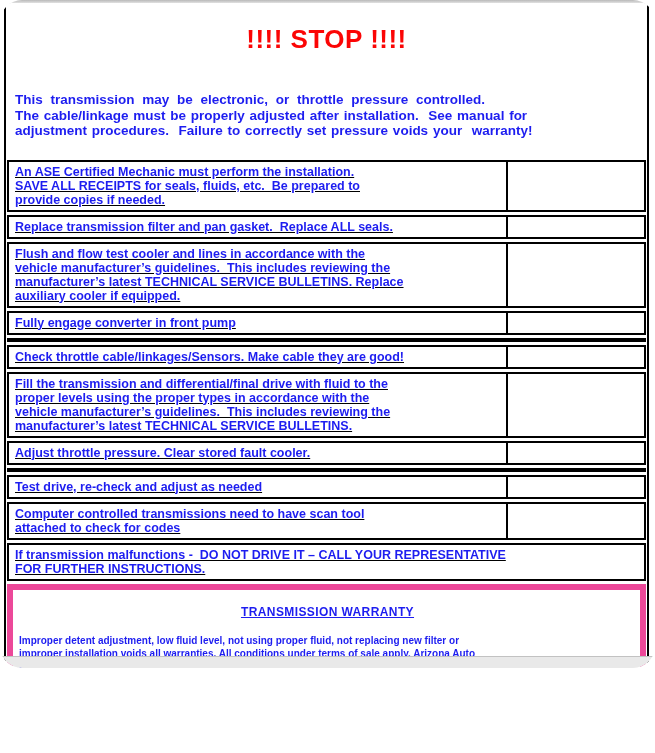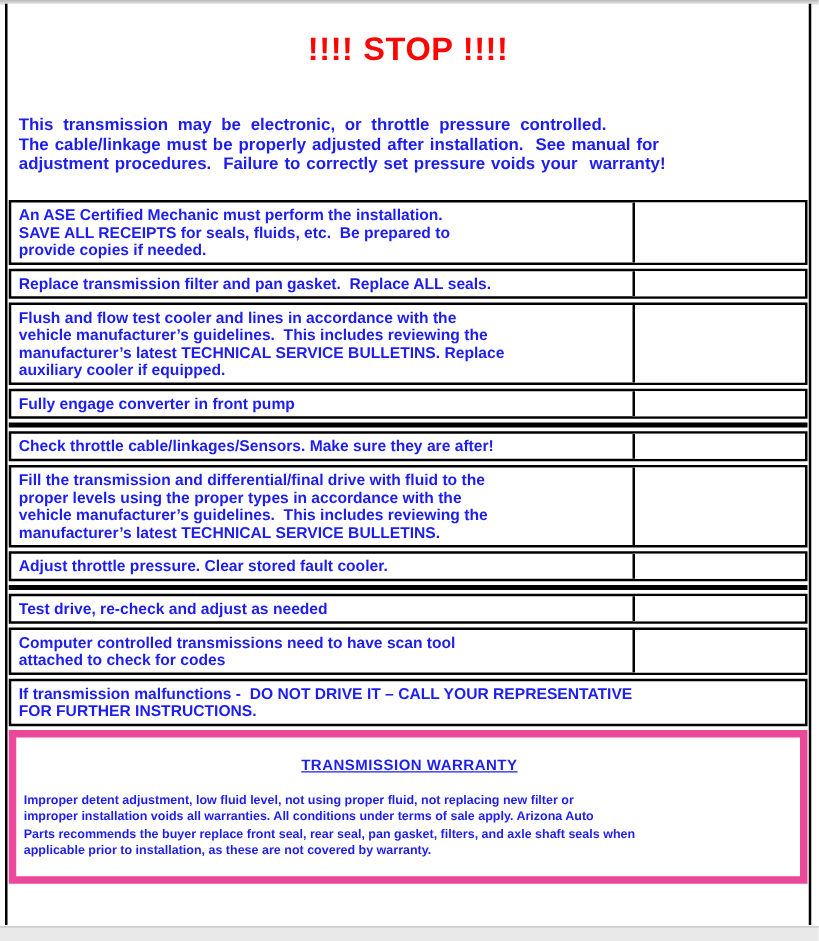--- a/index.html
+++ b/index.html
@@ -2,21 +2,21 @@
 <html><head>
 <meta charset="utf-8">
 <style>
   html,body{margin:0;padding:0;}
   body{
     width:655px;height:753px;
     background:#ffffff;
     font-family:"Liberation Sans",sans-serif;
     overflow:hidden;
   }
-  .canvas{position:relative;width:655px;height:753px;background:#ffffff;overflow:hidden;}
+  .canvas{position:relative;width:655px;height:668px;background:#ffffff;overflow:hidden;border-radius:22px;}
   .top-edge{position:absolute;top:0;left:0;width:655px;height:4px;
     background:linear-gradient(#b9b9b9,#efefef);}
   .bottom-edge{position:absolute;left:0;bottom:0;width:655px;height:11px;
     background:#e9e9e9;border-top:1px solid #c2c2c2;}
   .page{
     position:absolute;top:3px;left:4px;
     width:641px;height:737px;
     border-left:2px solid #000;border-right:2px solid #000;
     background:#fff;
     box-sizing:content-box;
@@ -32,21 +32,21 @@
   .intro{
     margin:37px 8px 0 9px;
     color:#1d1df0;
     font-weight:bold;
     font-size:13.5px;
     line-height:15.5px;
   }
   .il{white-space:pre-wrap;}
   .il1{word-spacing:4px;}
   .il2{word-spacing:1px;}
-  .rows{margin:21px 1px 0 1px;}
+  .rows{margin:21px 1px 0 1px;text-decoration:underline;}
   .row{
     display:flex;
     border:2px solid #000;
     margin-bottom:3px;
     background:#fff;
   }
   .cell-text{
     width:497px;
     box-sizing:border-box;
     padding:3px 6px;
@@ -126,21 +126,21 @@
       <div class="row">
         <div class="cell-text">Fully engage converter in front pump</div>
         <div class="cell-check"></div>
       </div>
 
       <div class="row">
         <div class="cell-check"></div>
       </div>
 
       <div class="row">
-        <div class="cell-text">Check throttle cable/linkages/Sensors. Make sure they are after!</div>
+        <div class="cell-text">Check throttle cable/linkages/Sensors. Make cable they are good!</div>
         <div class="cell-check"></div>
       </div>
 
       <div class="row">
         <div class="cell-text">Fill the transmission and differential/final drive with fluid to the
 proper levels using the proper types in accordance with the
 vehicle manufacturer’s guidelines.  This includes reviewing the
 manufacturer’s latest TECHNICAL SERVICE BULLETINS.</div>
         <div class="cell-check"></div>
       </div>

